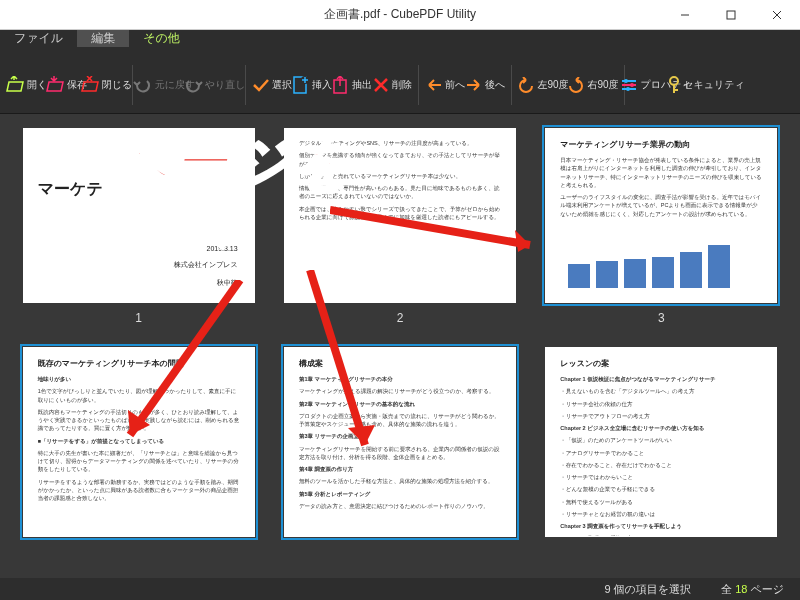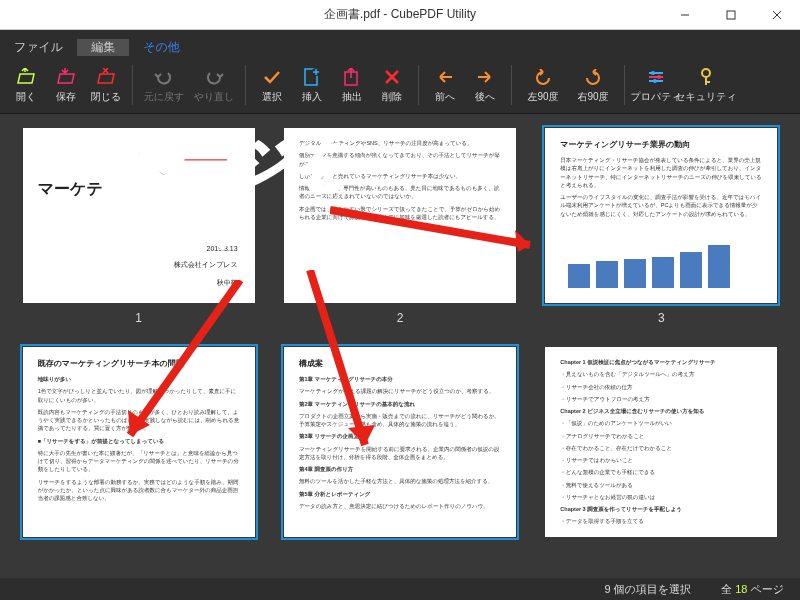--- a/index.html
+++ b/index.html
@@ -6,28 +6,28 @@
   body { width: 800px; height: 600px; background: #2d2d2d; overflow: hidden; position: relative; }
 
   
   .titlebar { height: 30px; background: #fff; display: flex; align-items: center; position: relative; border-bottom: 1px solid #ccc; }
   .title-text { position: absolute; left: 50%; transform: translateX(-50%); font-size: 12px; color: #333; }
   .win-controls { position: absolute; right: 0; top: 0; display: flex; }
   .win-btn { width: 46px; height: 30px; display: flex; align-items: center; justify-content: center; font-size: 10px; color: #333; }
   .win-btn.close { font-size: 14px; }
 
   
-  .menubar { height: 26px; background: #2d2d2d; display: flex; align-items: flex-end; }
+  .menubar { height: 26px; background: #2d2d2d; display: flex; align-items: flex-start; }
   .menu-item { padding: 0 14px; display: flex; align-items: center; font-size: 12px; color: #ccc; }
   .menu-item.active { background: #505050; }
-  .menu-item.dim { color: #3b82f6; }
+  .menu-item.dim { color: #bef264; }
 
   
   .toolbar { height: 58px; background: #2d2d2d; display: flex; align-items: center; padding: 0 6px; gap: 0; border-bottom: 1px solid #1a1a1a; }
-  .tool-btn { width: 40px; display: flex; flex-direction: column; align-items: center; justify-content: center; gap: 2px; }
+  .tool-btn { width: 40px; display: flex; align-items: center; justify-content: center; gap: 2px; }
   .tool-icon { width: 22px; height: 22px; display: flex; align-items: center; justify-content: center; }
   .tool-label { font-size: 10px; color: #ddd; white-space: nowrap; }
   .tool-sep { width: 1px; height: 40px; background: #4a4a4a; margin: 0 6px; }
   .tool-btn.wide { width: 50px; }
 
   
   .content { position: absolute; top: 114px; left: 0; right: 0; bottom: 22px; background: #383838; overflow: hidden; padding: 14px 20px; }
   .thumb-row { display: flex; gap: 24px; margin-bottom: 8px; }
   .thumb-cell { width: 272px; display: flex; flex-direction: column; align-items: center; }
   .thumb { width: 232px; height: 175px; background: #fff; border: 1px solid transparent; padding: 10px 14px; font-size: 6px; color: #222; position: relative; overflow: hidden; }
@@ -291,20 +291,21 @@
         <p style="font-weight:bold">第3章 リサーチの企画立案</p>
         <p>マーケティングリサーチを開始する前に要求される、企業内の関係者の仮説の設定方法を取り付け、分析を得る段階、全体企画をまとめる。</p>
         <p style="font-weight:bold">第4章 調査票の作り方</p>
         <p>無料のツールを活かした手軽な方法と、具体的な施策の処理方法を紹介する。</p>
         <p style="font-weight:bold">第5章 分析とレポーティング</p>
         <p>データの読み方と、意思決定に結びつけるためのレポート作りのノウハウ。</p>
       </div>
     </div>
     <div class="thumb-cell">
       <div class="thumb">
+        <h4>レッスンの案</h4>
         <p style="font-weight:bold">Chapter 1 仮説検証に焦点がつながるマーケティングリサーチ</p>
         <p>・見えないものを含む「デジタルツールへ」の考え方</p>
         <p>・リサーチ会社の依頼の仕方</p>
         <p>・リサーチでアウトフローの考え方</p>
         <p style="font-weight:bold">Chapter 2 ビジネス全立場に含むリサーチの使い方を知る</p>
         <p>・「仮説」のためのアンケートツールがいい</p>
         <p>・アナログリサーチでわかること</p>
         <p>・存在でわかること、存在だけでわかること</p>
         <p>・リサーチではわからいこと</p>
         <p>・どんな規模の企業でも手軽にできる</p>

